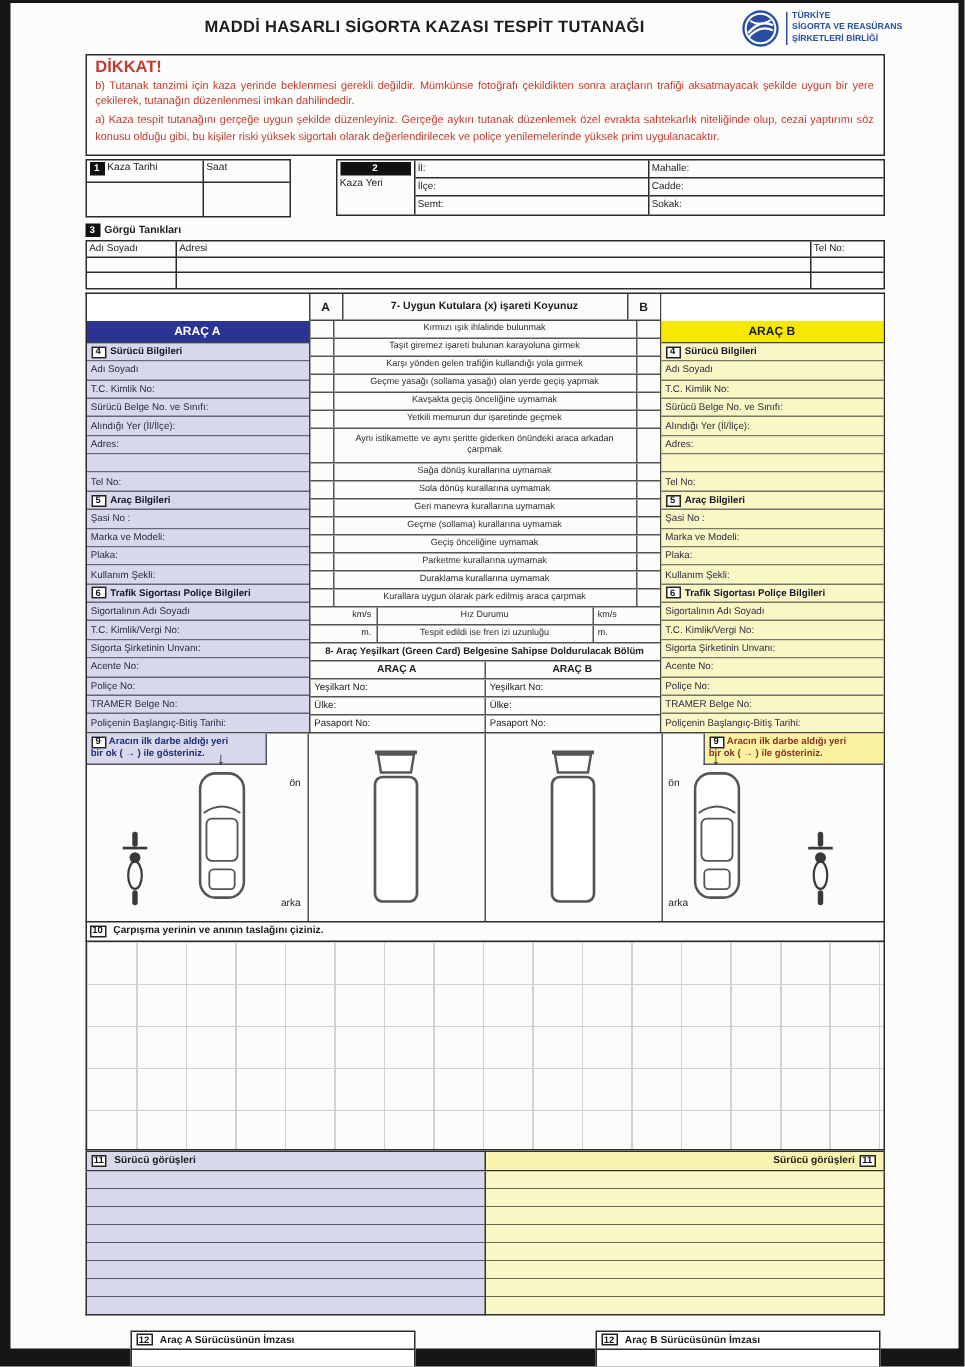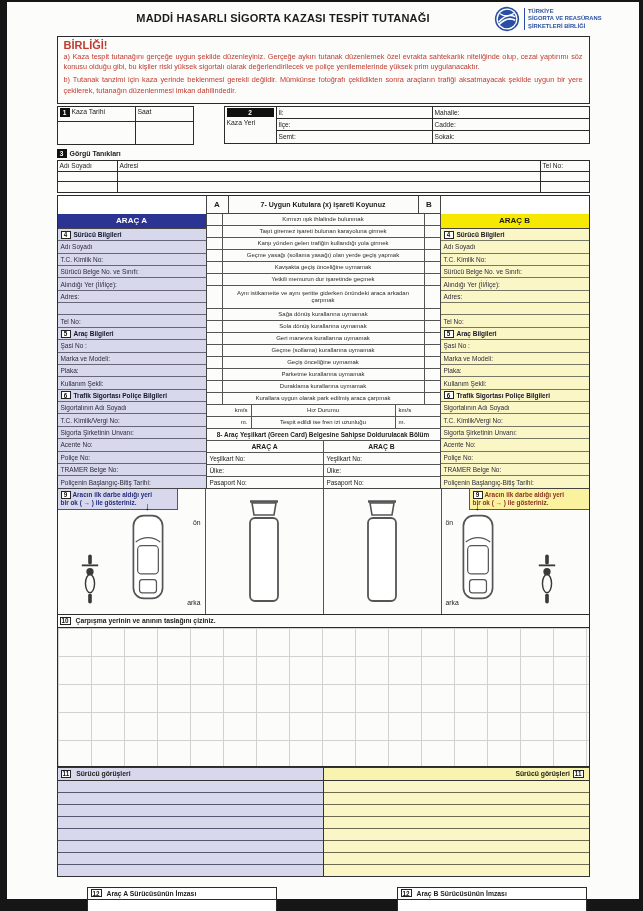--- a/index.html
+++ b/index.html
@@ -129,23 +129,23 @@
       </svg>
       <div class="logo-txt">
         <div>TÜRKİYE</div>
         <div>SİGORTA VE REASÜRANS</div>
         <div>ŞİRKETLERİ BİRLİĞİ</div>
       </div>
     </div>
   </div>
 
   <div class="warn">
-    <h2>BİRLİĞİ!</h2>
+    <h2>DİKKAT!</h2>
+    <p>b) Tutanak tanzimi için kaza yerinde beklenmesi gerekli değildir. Mümkünse fotoğrafı çekildikten sonra araçların trafiği aksatmayacak şekilde uygun bir yere çekilerek, tutanağın düzenlenmesi imkan dahilindedir.</p>
     <p>a) Kaza tespit tutanağını gerçeğe uygun şekilde düzenleyiniz. Gerçeğe aykırı tutanak düzenlemek özel evrakta sahtekarlık niteliğinde olup, cezai yaptırımı söz konusu olduğu gibi, bu kişiler riski yüksek sigortalı olarak değerlendirilecek ve poliçe yenilemelerinde yüksek prim uygulanacaktır.</p>
-    <p>b) Tutanak tanzimi için kaza yerinde beklenmesi gerekli değildir. Mümkünse fotoğrafı çekildikten sonra araçların trafiği aksatmayacak şekilde uygun bir yere çekilerek, tutanağın düzenlenmesi imkan dahilindedir.</p>
   </div>
 
   <div class="loc">
     <div class="s1">
       <div>
             <span class="nblk">1</span>
             <span>Kaza Tarihi</span>
           </div>
       <div>
             <span>Saat</span>

